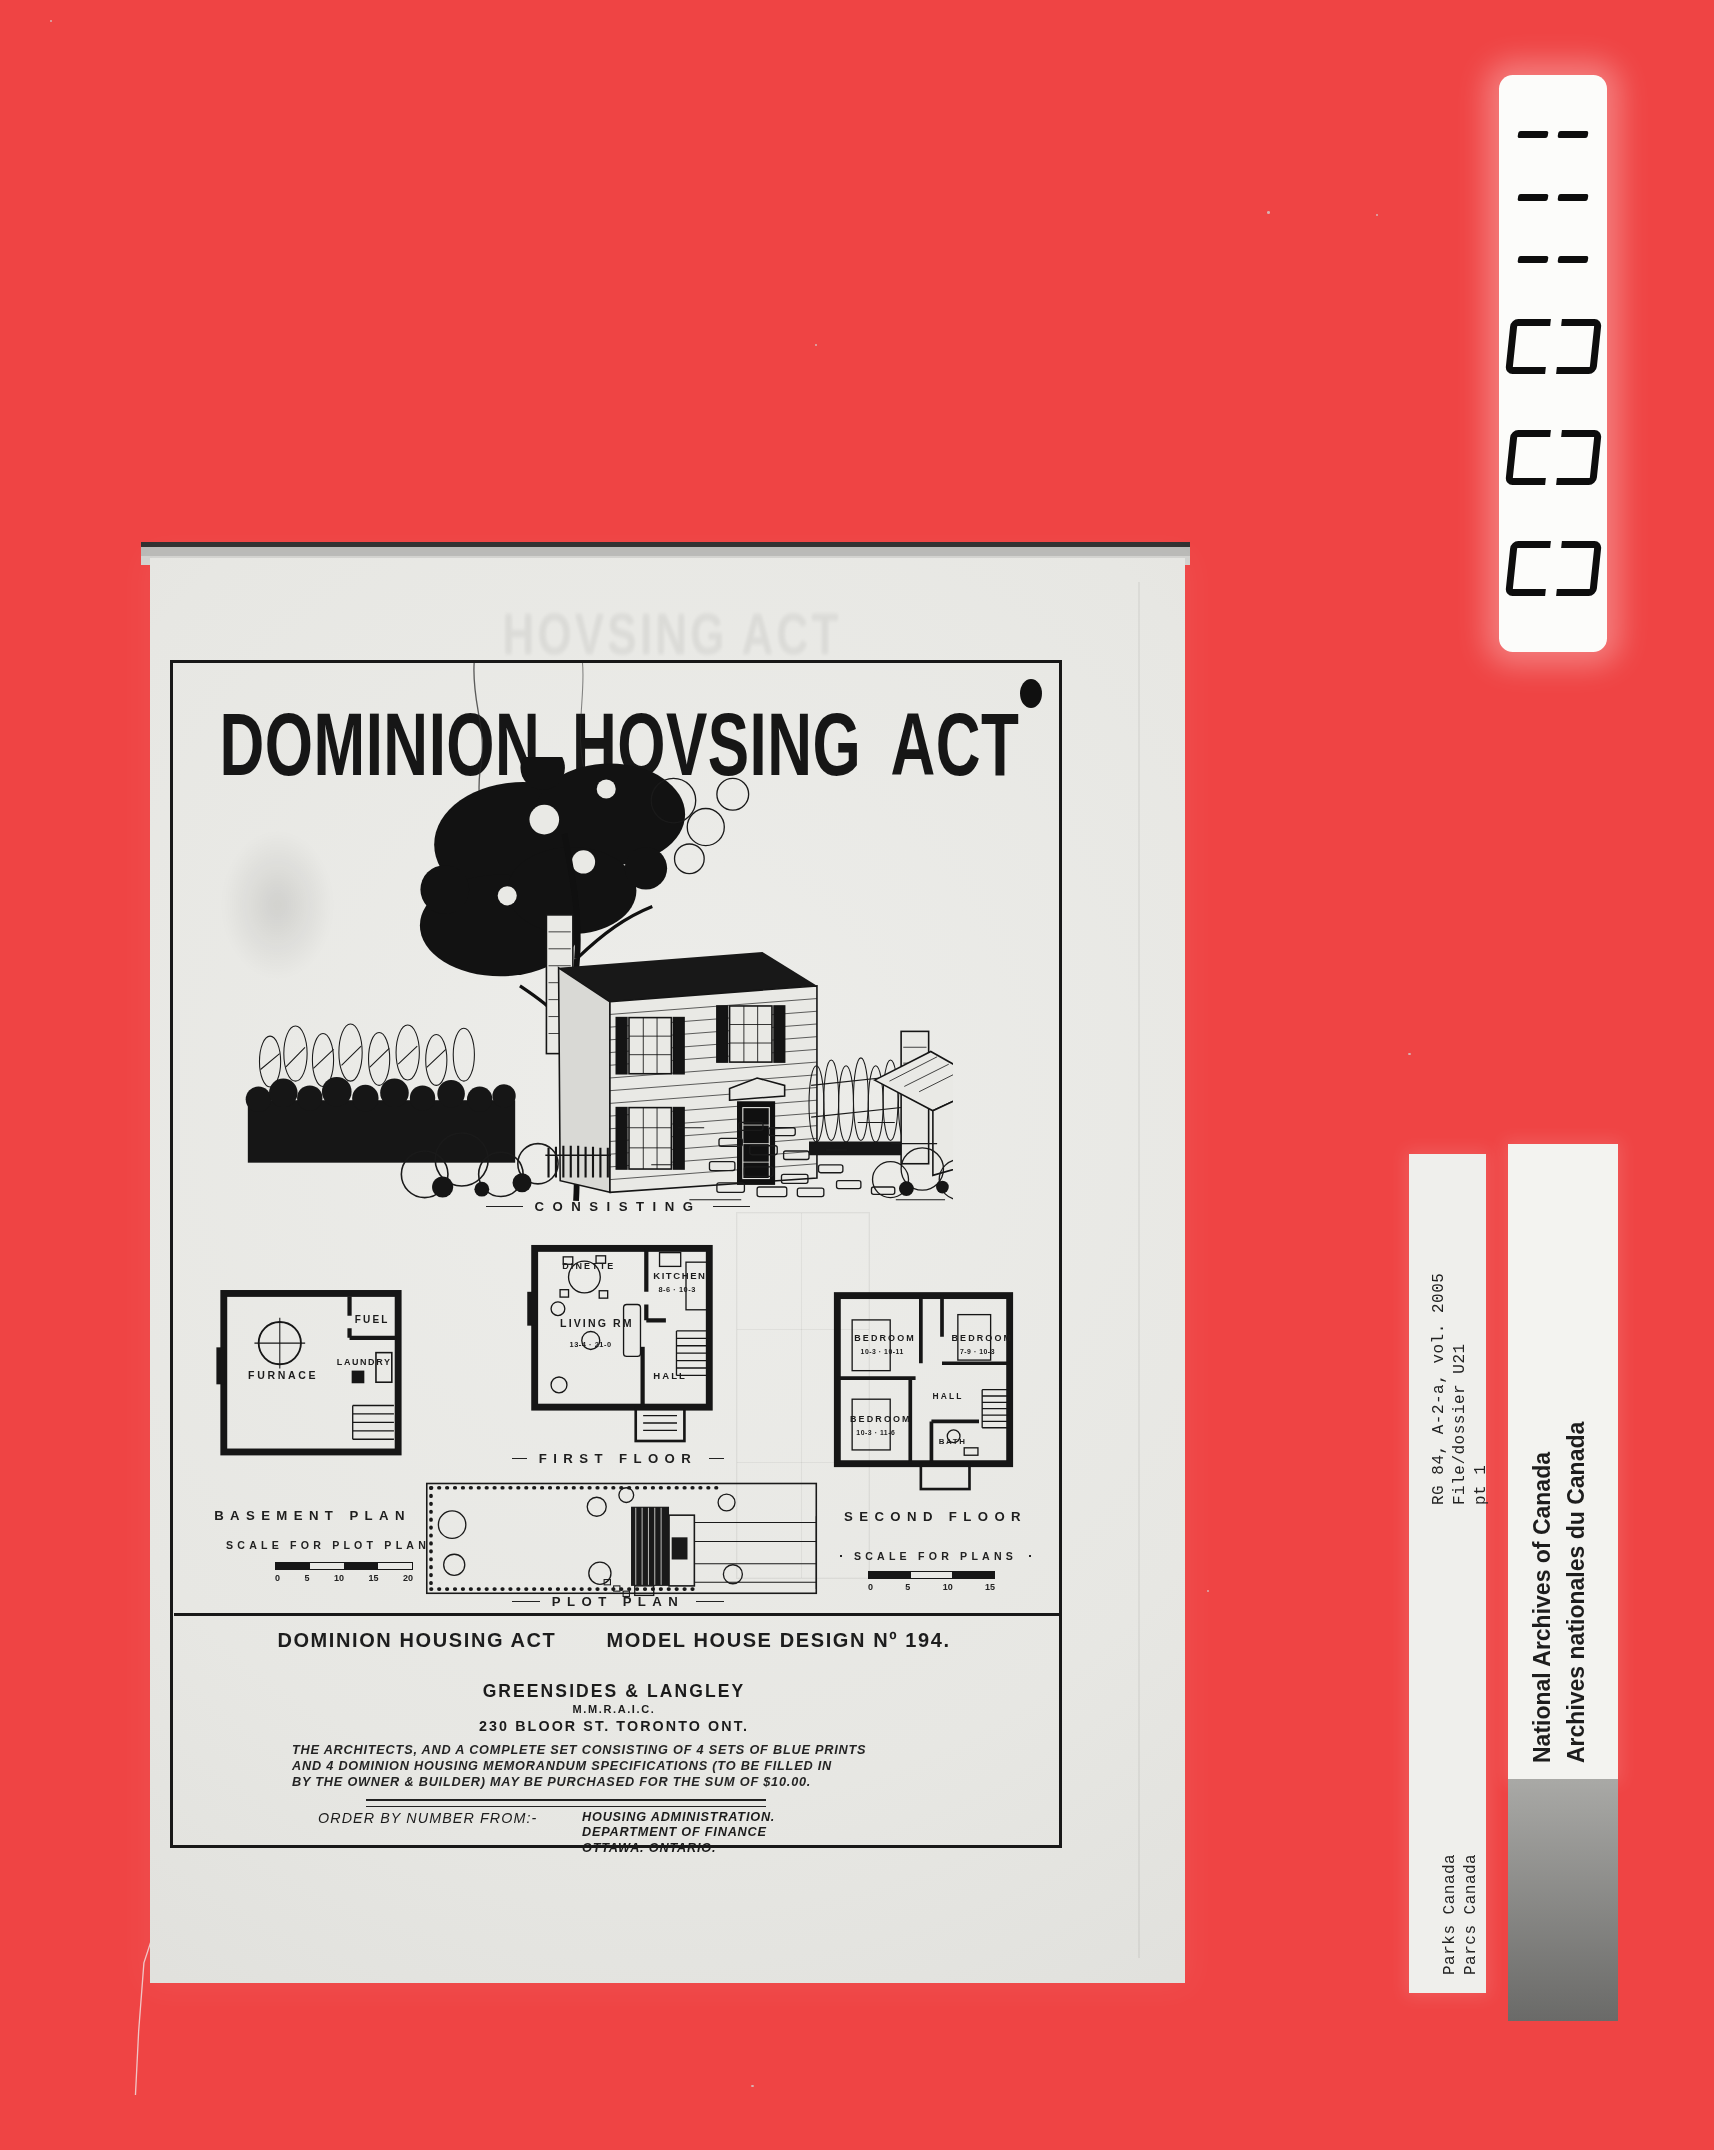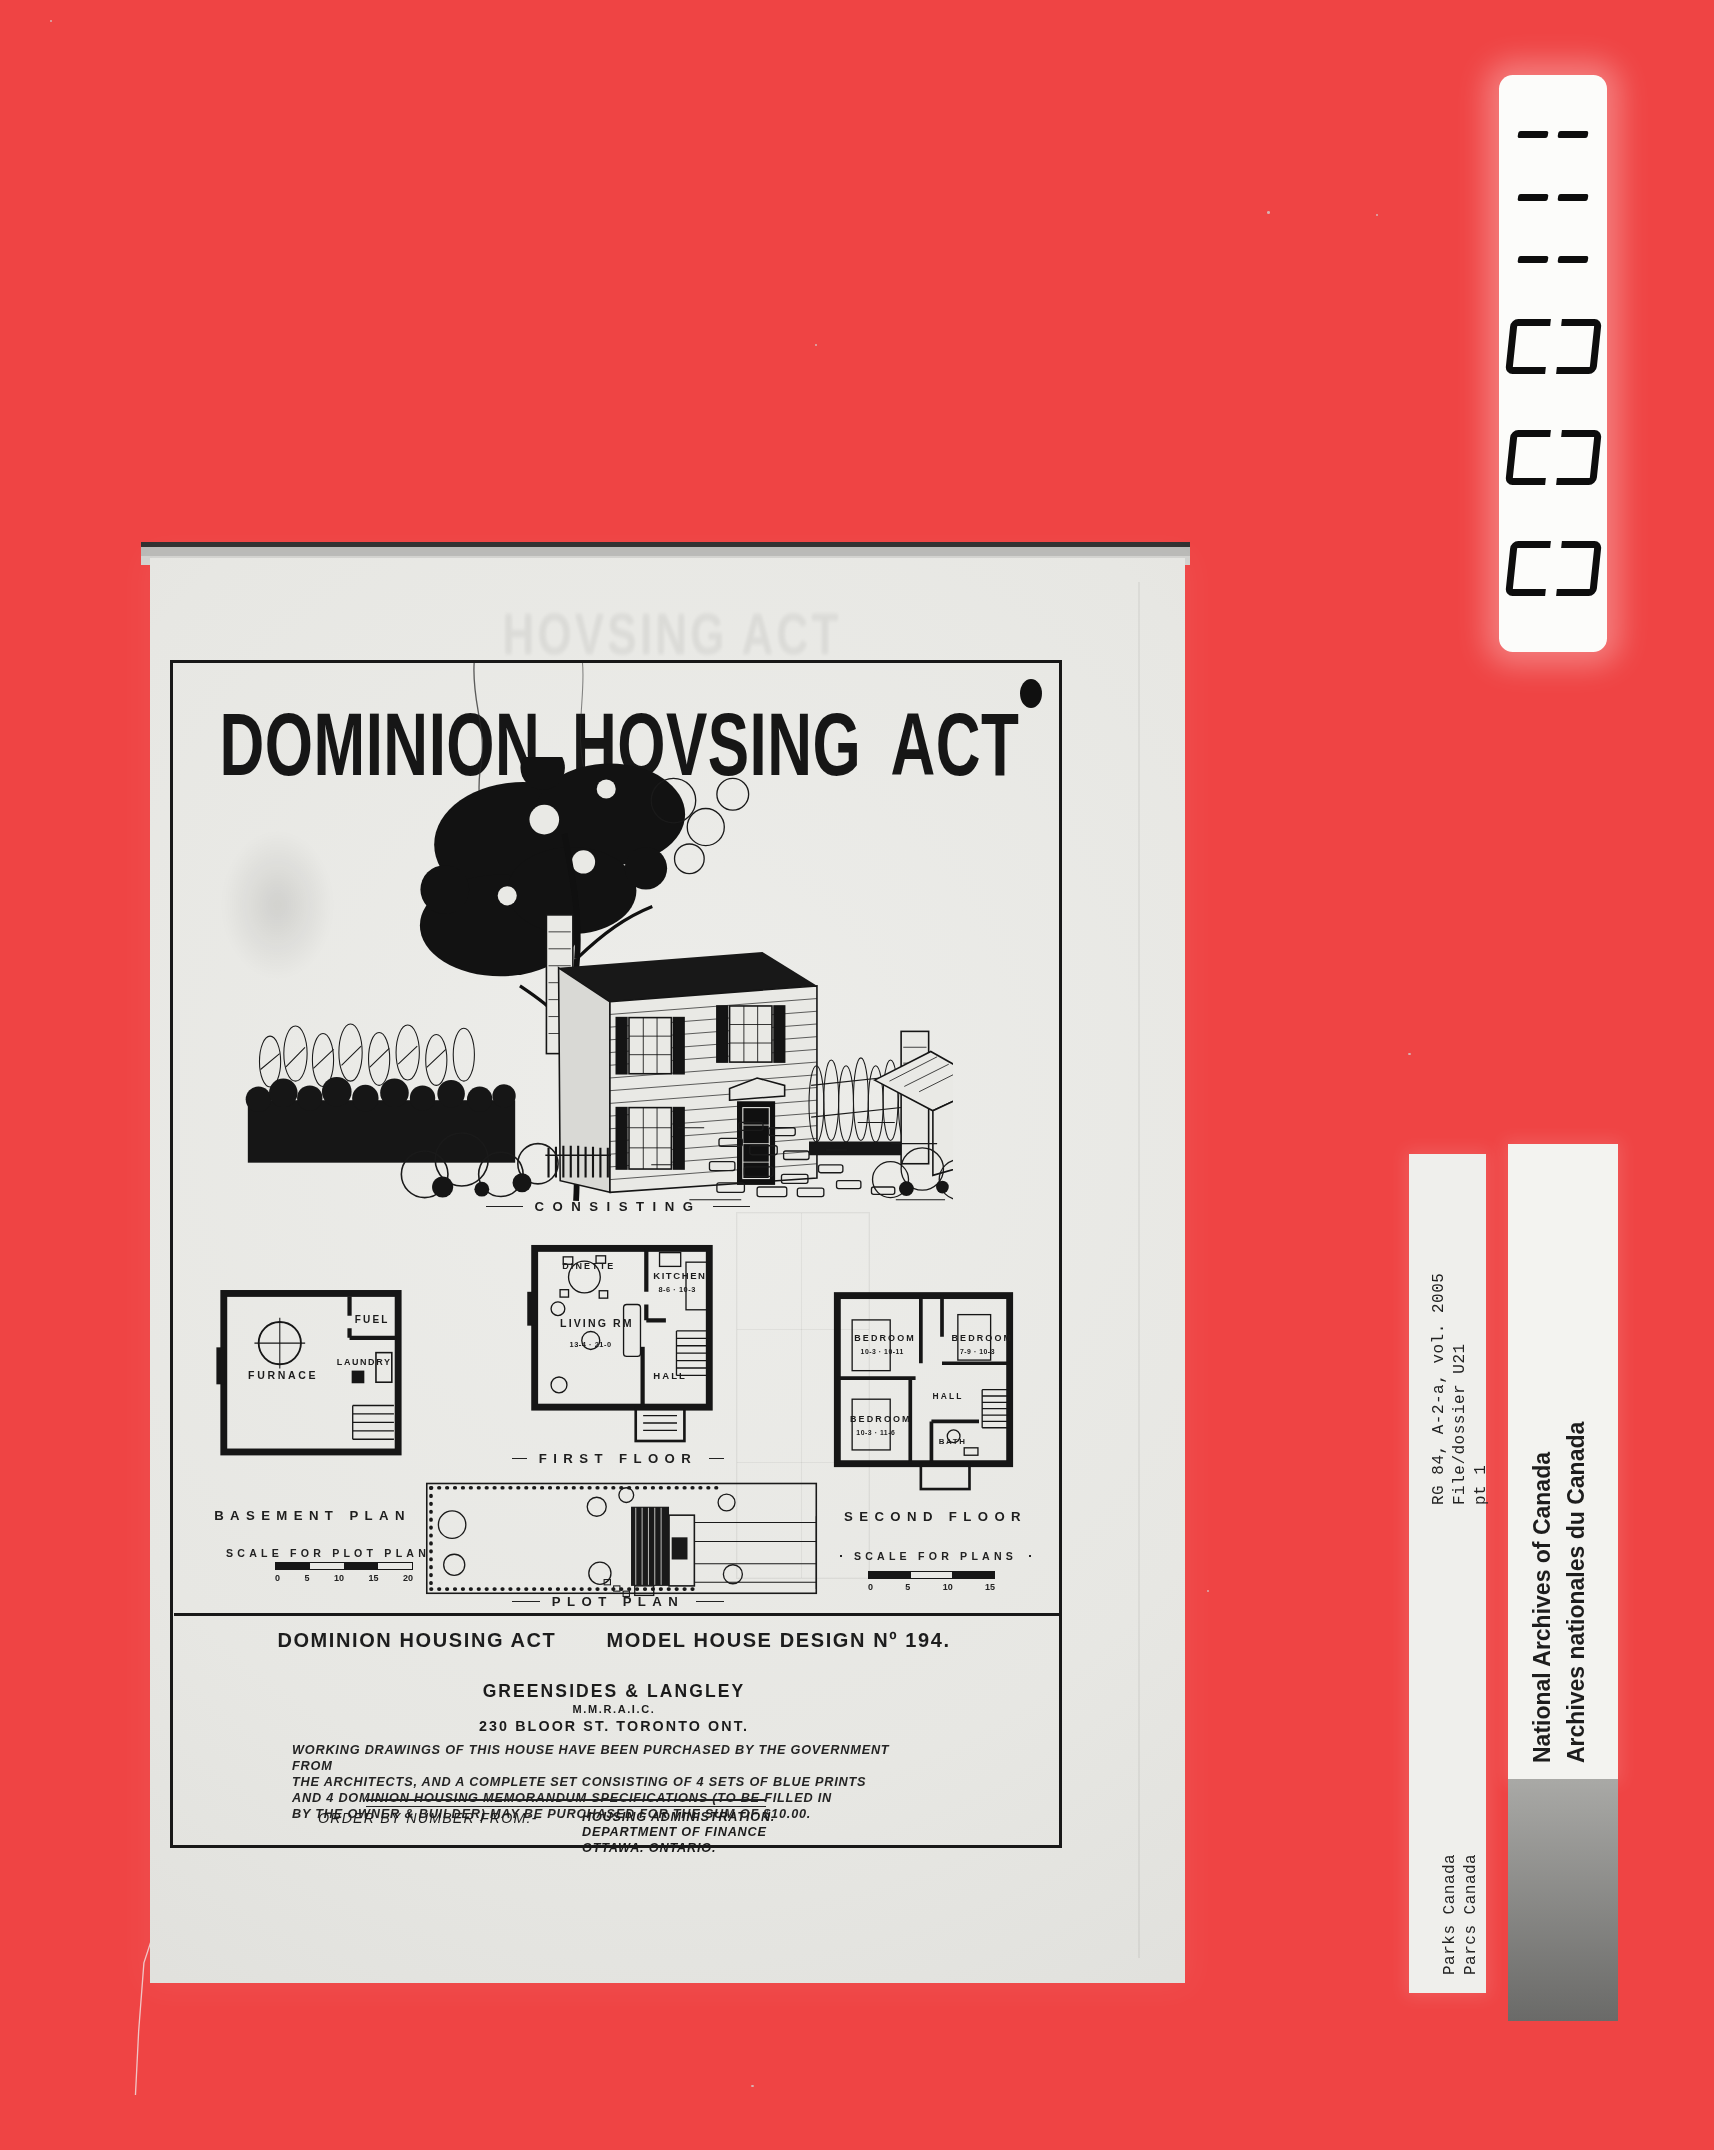--- a/index.html
+++ b/index.html
@@ -426,21 +426,21 @@
         <rect x="362" y="212" width="12" height="10"></rect>
         <rect x="380" y="222" width="12" height="10"></rect>
     </g>
   </svg>
 
   <div class="abs deco-label" style="left:217px;top:1508px;width:191px;">
     <b></b>
       <span class="plan-caption">BASEMENT PLAN</span>
       <b></b>
   </div>
-  <div class="abs deco-label" style="left:217px;top:1539px;width:222px;margin-top:8px;">
+  <div class="abs deco-label" style="left:217px;top:1539px;width:222px;">
     <b></b>
       <span class="scale-caption">SCALE FOR PLOT PLAN</span>
       <b></b>
   </div>
   <div class="scalebar" style="left: 275px; top: 1562px; position: absolute; width: 138px;">
       <div class="sb-bar">
         <span class="sb-seg f"></span>
         <span class="sb-seg"></span>
         <span class="sb-seg f"></span>
         <span class="sb-seg"></span>
@@ -492,21 +492,20 @@
 
   <div class="heading-row">
     <span>DOMINION HOUSING ACT</span>
     <span>MODEL HOUSE DESIGN Nº 194.</span>
   </div>
   <div class="architects">GREENSIDES &amp; LANGLEY</div>
   <div class="credentials">M.M.R.A.I.C.</div>
   <div class="address">230 BLOOR ST.   TORONTO ONT.</div>
 
   <div class="body-par">
-    <div>WORKING DRAWINGS OF THIS HOUSE HAVE BEEN PURCHASED BY THE GOVERNMENT FROM</div>
     <div>THE ARCHITECTS, AND A COMPLETE SET CONSISTING OF 4 SETS OF BLUE PRINTS</div>
     <div>AND 4 DOMINION HOUSING MEMORANDUM SPECIFICATIONS (TO BE FILLED IN</div>
     <div>BY THE OWNER &amp; BUILDER) MAY BE PURCHASED FOR THE SUM OF $10.00.</div>
   </div>
   <div class="dbl-rule"></div>
 
   <div class="order-prefix">ORDER BY NUMBER FROM:-</div>
   <div class="order-lines">
     <div>HOUSING ADMINISTRATION.</div>
     <div>DEPARTMENT OF FINANCE</div>

